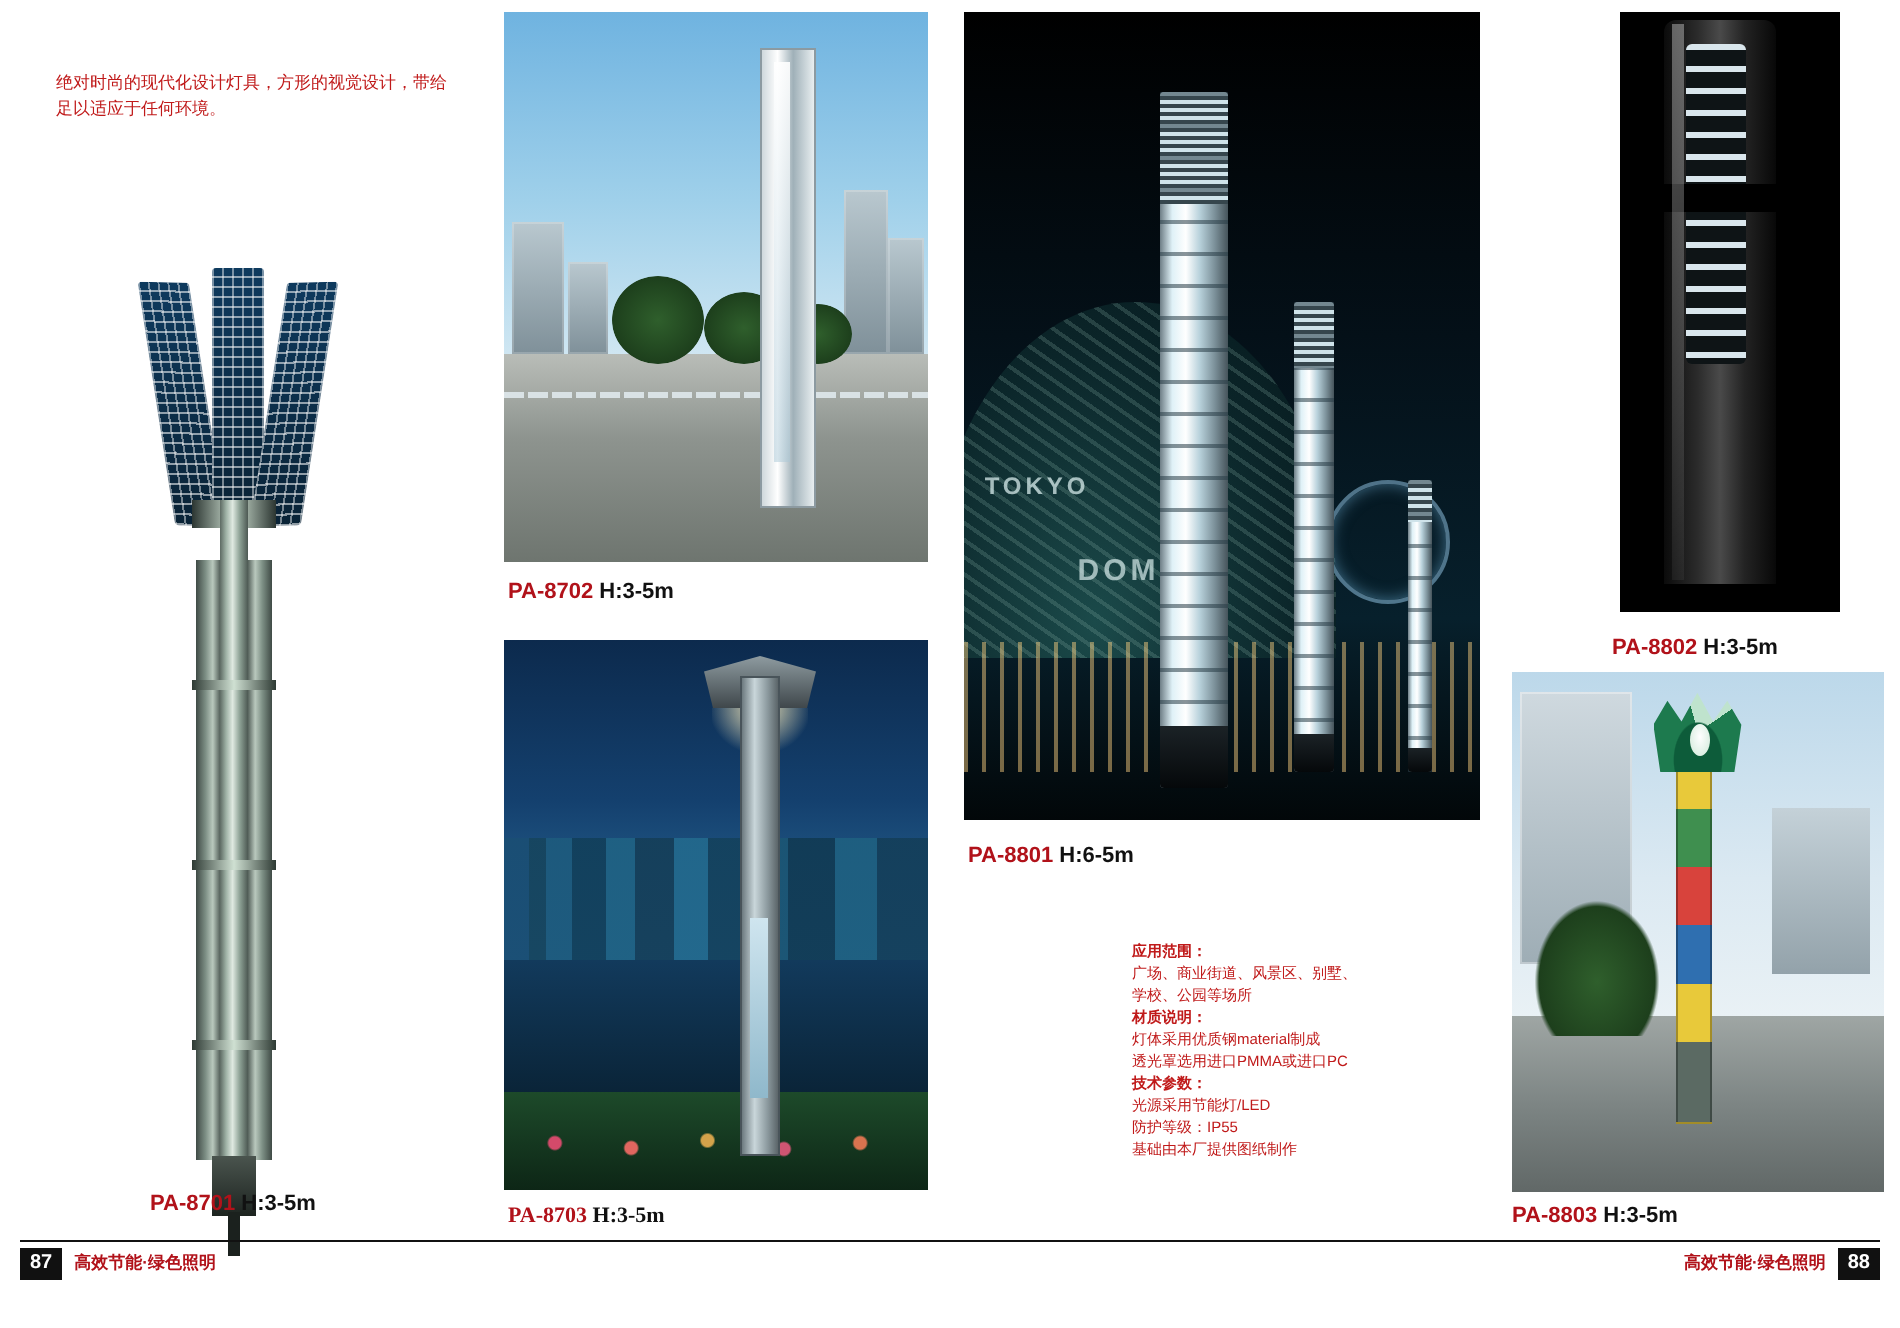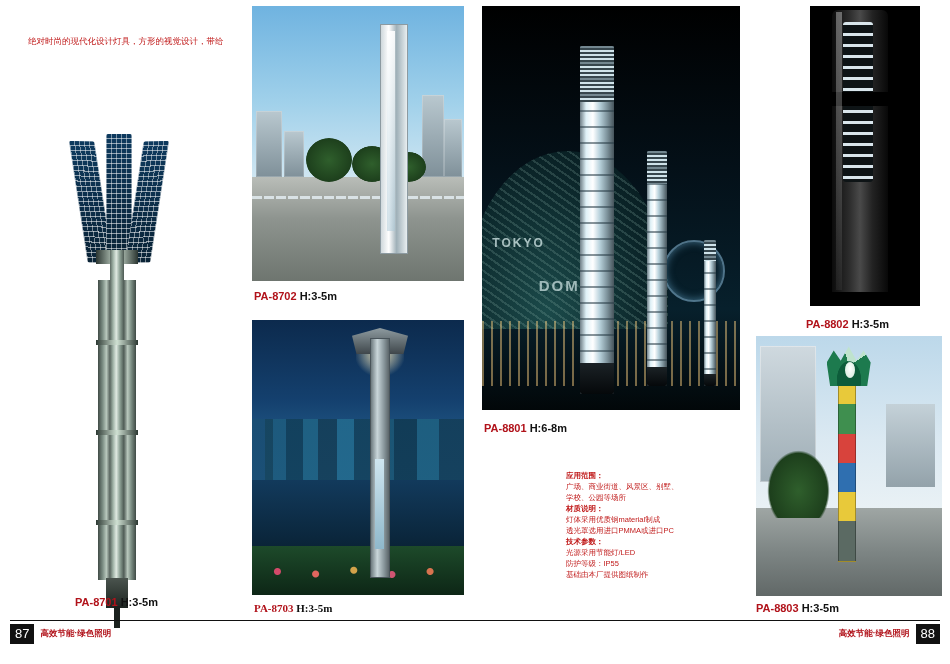--- a/index.html
+++ b/index.html
@@ -375,21 +375,21 @@
   
   .footer-line {
     position:absolute; left: 10px; top: 620px; width: 930px; height: 1px;
     background: #111;
   }
   .footer-left-box {
     position:absolute; left: 10px; top: 624px;
     display:flex; align-items:center;
   }
   .pagenum {
-    background:#111; color:#fff; font-size:13px; font-weight:normal;
+    background:#111; color:#fff; font-size:10px; font-weight:bold;
     padding: 2px 5px 3px 5px;
   }
   .footer-text {
     color:#b1121a; font-size:8.5px; font-weight:bold; margin-left:6px;
     white-space:nowrap;
   }
   .footer-right-box {
     position:absolute; right: 10px; top: 624px;
     display:flex; align-items:center;
   }
@@ -399,20 +399,21 @@
     background: linear-gradient(90deg, rgba(0,0,0,0), rgba(0,0,0,0));
   }
 </style>
 </head>
 <body>
 
 <div class="page">
 
   <div class="desc-block">
     <div>绝对时尚的现代化设计灯具，方形的视觉设计，带给</div>
+    <div>足以适应于任何环境。</div>
   </div>
 
   <div class="p8701">
     <div class="blade b1"></div>
     <div class="blade b2"></div>
     <div class="blade b3"></div>
     <div class="collar"></div>
     <div class="stem2"></div>
     <div class="stem3"></div>
     <div class="stem"></div>
@@ -482,21 +483,21 @@
       <div class="foot"></div>
     </div>
     <div class="tower t-main">
       <div class="grill"></div>
       <div class="rings"></div>
       <div class="foot"></div>
     </div>
   </div>
   <div class="caption abs" style="left:484px; top:422px;">
     <span>PA-8801</span>
-    <span class="size">H:6-8m</span>
+    <span class="size">H:6-5m</span>
   </div>
 
   <div class="spec">
     <div class="hd">应用范围：</div>
     <div>广场、商业街道、风景区、别墅、</div>
     <div>学校、公园等场所</div>
     <div class="hd">材质说明：</div>
     <div>灯体采用优质钢material制成</div>
     <div>透光罩选用进口PMMA或进口PC</div>
     <div class="hd">技术参数：</div>

